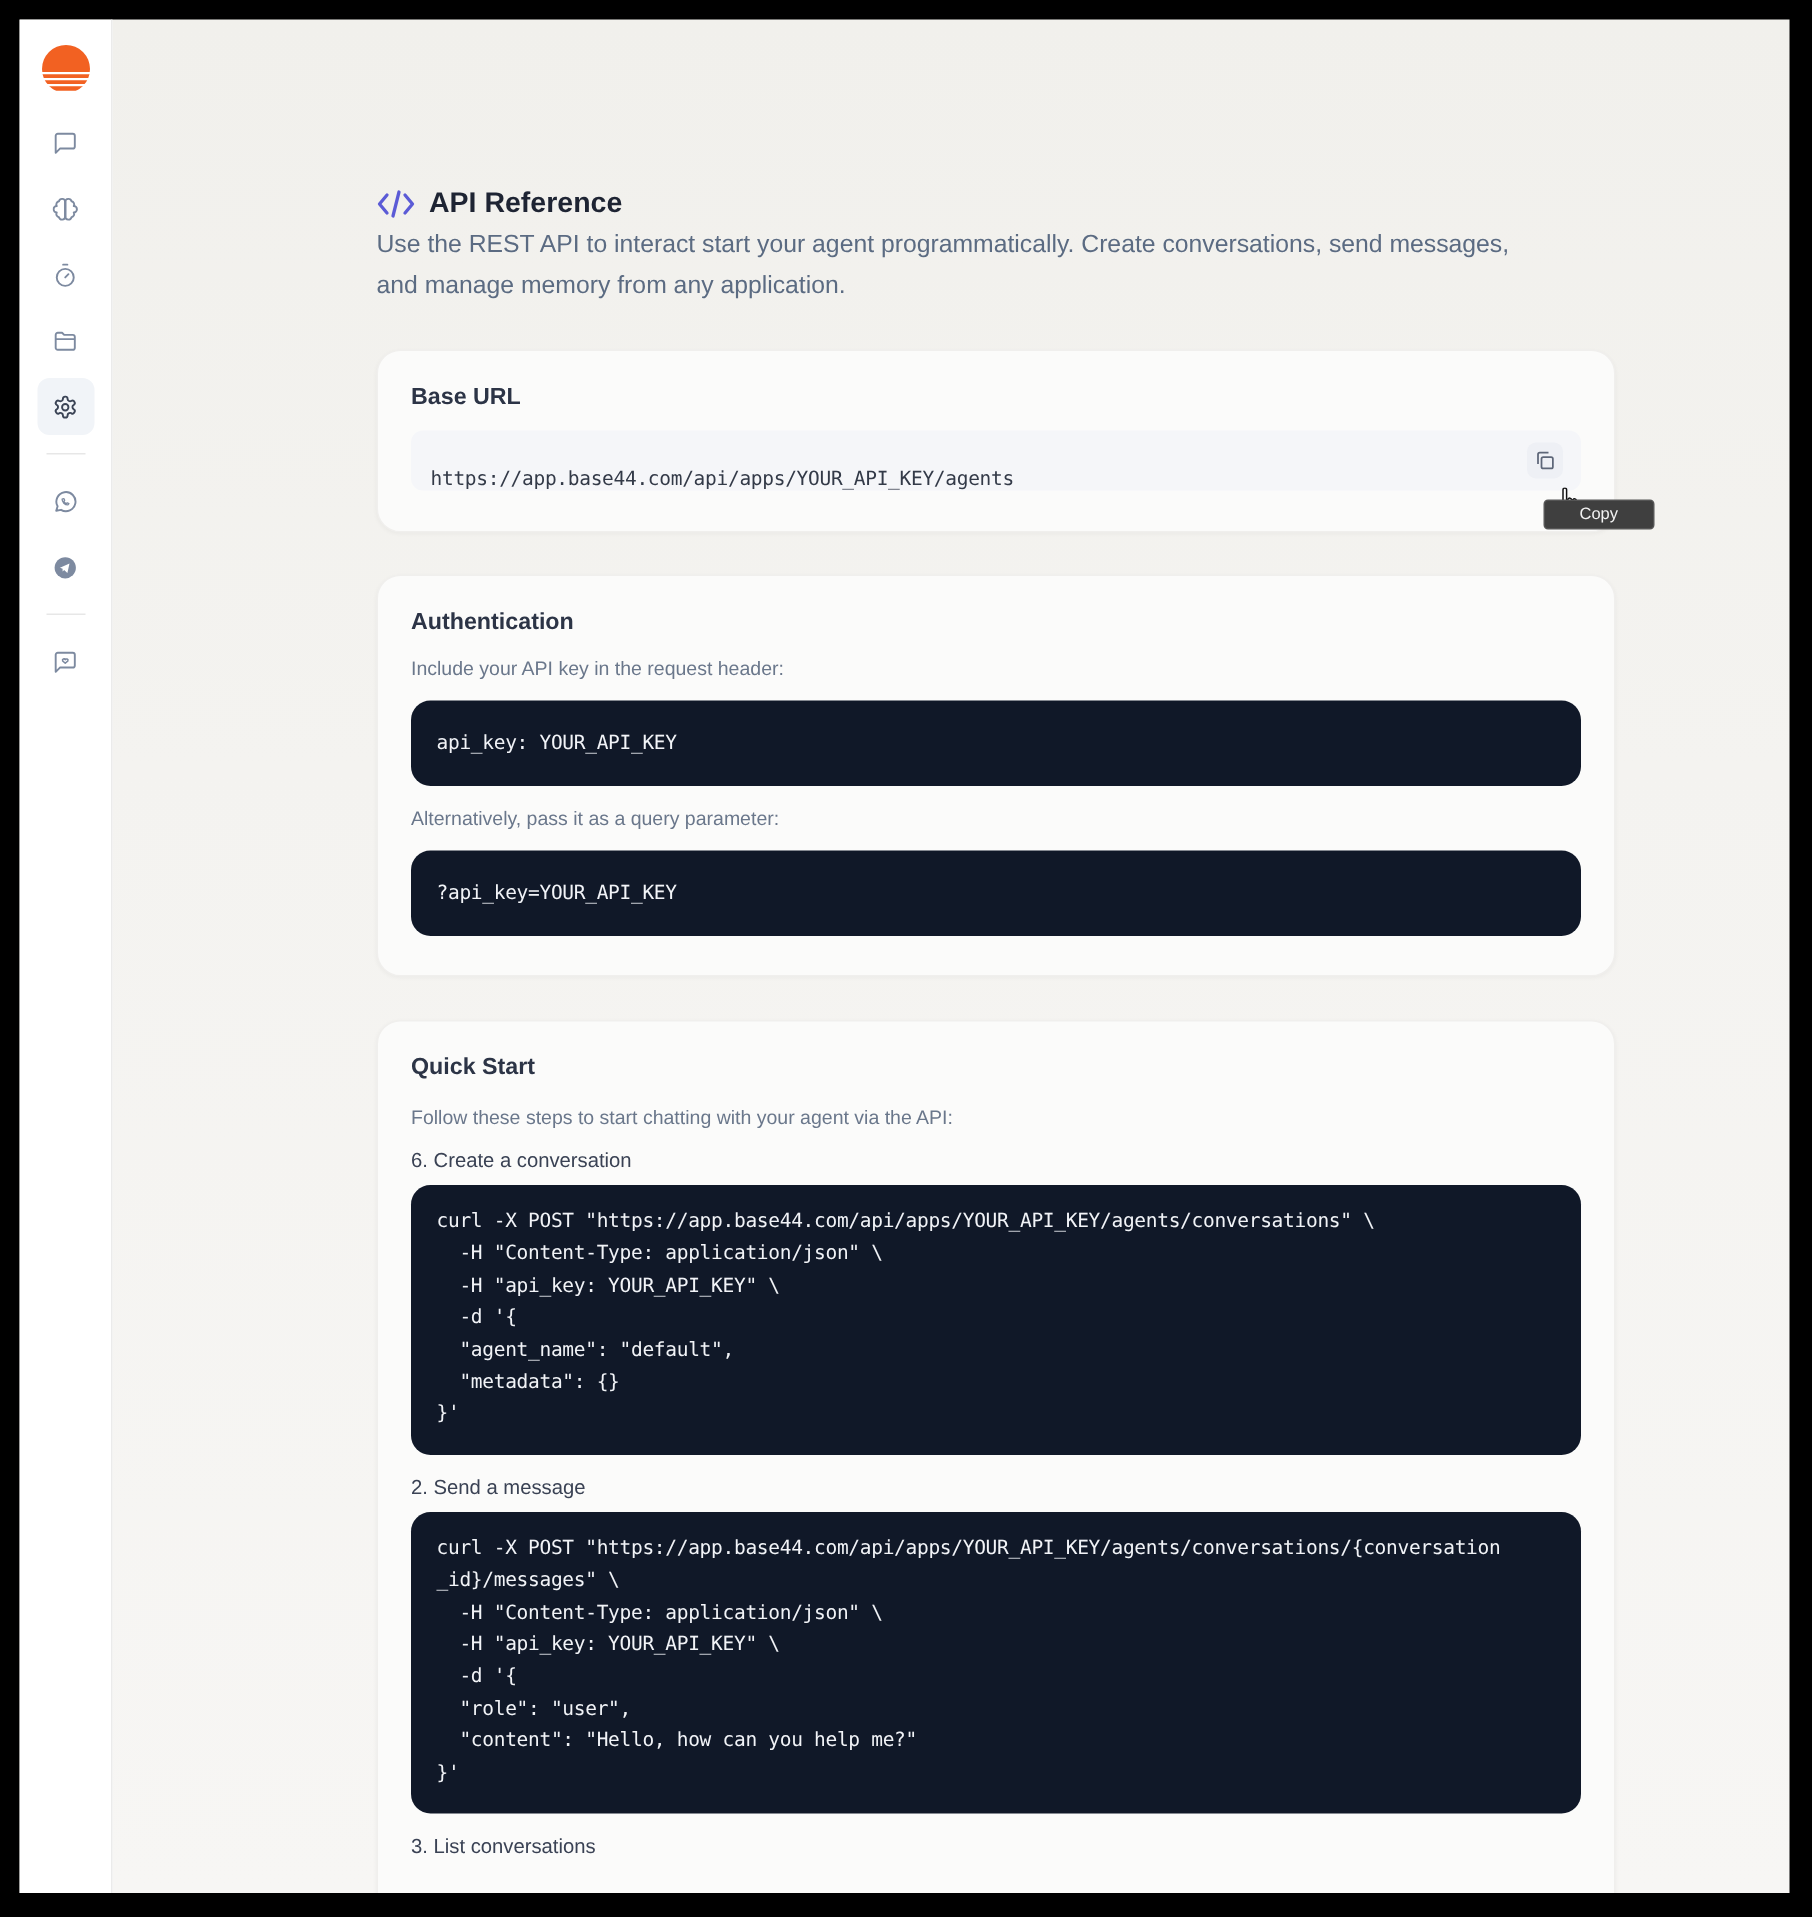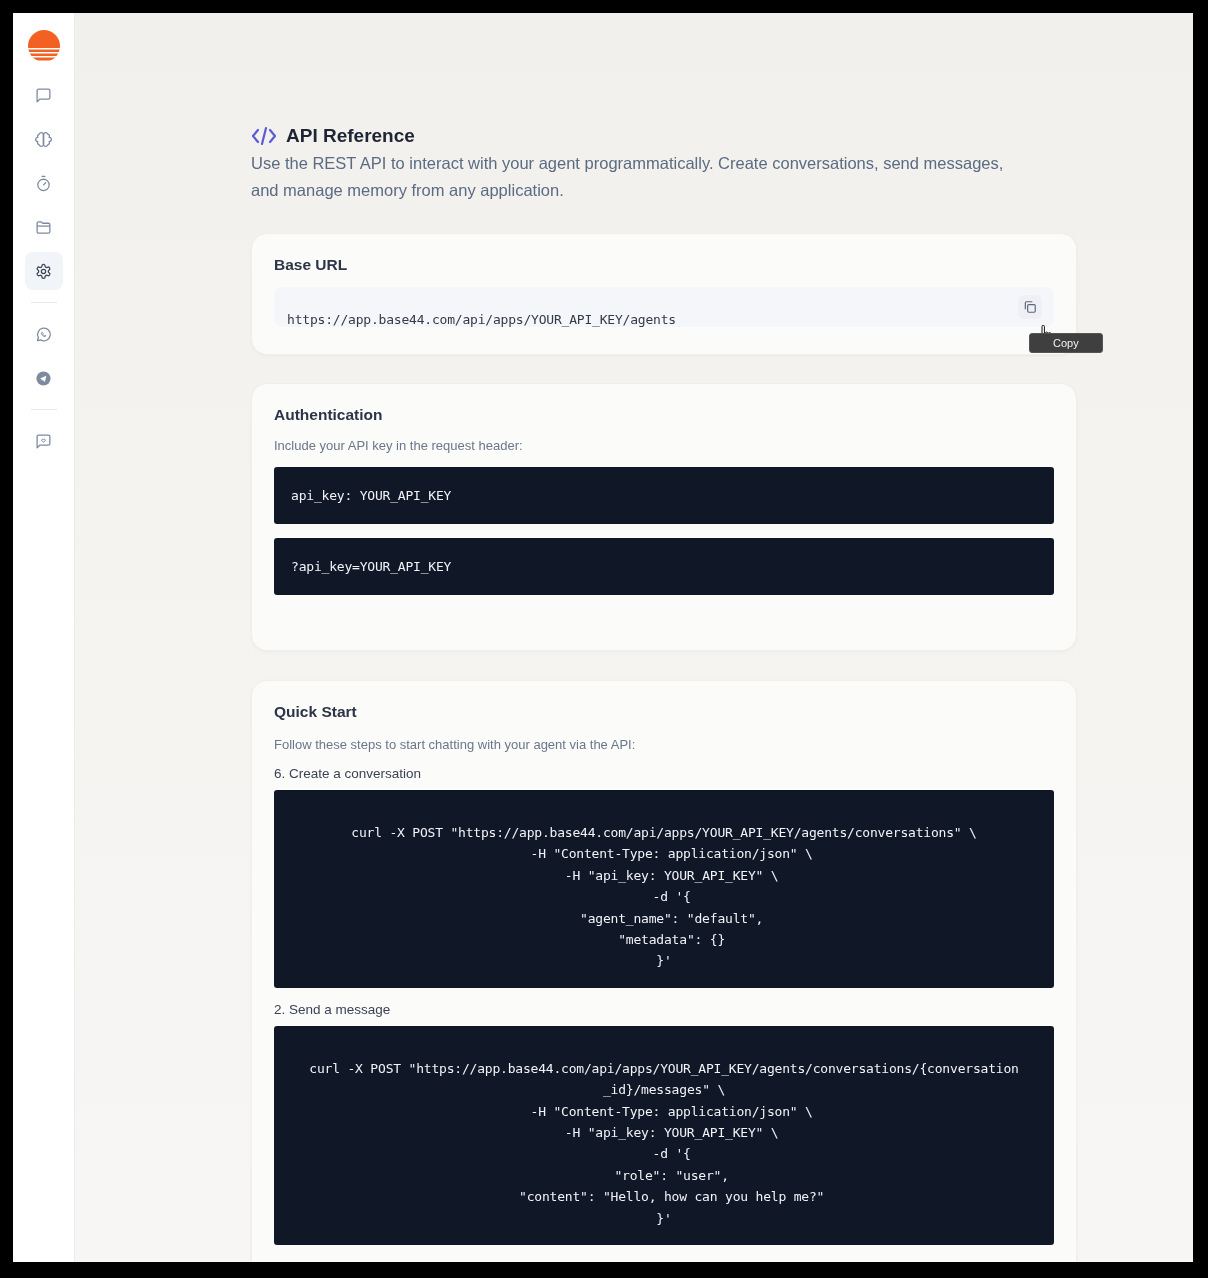--- a/index.html
+++ b/index.html
@@ -50,28 +50,28 @@
   .tooltip {
     position: absolute; left: 1016px; top: 320px;
     background: #3f3f3f; color: #f2f2f2; font-size: 11px;
     padding: 3px 23px; border-radius: 3px; border: 1px solid #555;
   }
   .cursor { position: absolute; left: 1024px; top: 312px; width: 16px; height: 20px; }
 
   .auth-card { margin-top: 28px; height: 268px; }
   .muted { font-size: 13px; color: #6a778b; }
   .code {
-    background: #101828; border-radius: 3px; color: #f1f3f7;
+    background: #101828; border-radius: 13px; color: #f1f3f7;
     font-family: "DejaVu Sans Mono", monospace; font-size: 13px;
     padding: 0 17px; white-space: pre; letter-spacing: -0.2px;
   }
   .code.single { height: 57px; display: flex; align-items: center; }
   .qs-card { margin-top: 29px; height: 620px; border-bottom-left-radius: 0; border-bottom-right-radius: 0; }
   .step-label { font-size: 13.5px; color: #3a4254; margin-top: 13px; }
-  .code.multi { margin-top: 9px; padding: 32px 17px 16px; line-height: 21.4px; text-align: center; }
+  .code.multi { margin-top: 9px; padding: 14px 17px 16px; line-height: 21.4px; }
 </style>
 </head>
 <body>
 
 <div class="frame">
 
   <nav class="sidebar">
     <svg class="logo" viewBox="0 0 32 32">
       <defs>
           <clipPath id="c">
@@ -146,41 +146,42 @@
   <main class="main">
     <div class="title-row">
       <svg viewBox="0 0 26 22" fill="none" stroke="#5b5bd6" stroke-width="2.2" stroke-linecap="round" stroke-linejoin="round">
           <polyline points="7,5 2,11 7,17"></polyline>
           <polyline points="19,5 24,11 19,17"></polyline>
           <line x1="15" y1="3" x2="11" y2="19"></line>
         </svg>
       <h1 class="page-title">API Reference</h1>
     </div>
     <p class="page-desc">
-      <span>Use the REST API to interact with your agent programmatically. Create conversations, send messages,</span><br>
+      <span>Use the REST API to interact start your agent programmatically. Create conversations, send messages,</span><br>
       <span>and manage memory from any application.</span>
     </p>
 
     <section class="card base-url-card">
       <h2>Base URL</h2>
       <div class="url-box">
         <span class="url-text">https://app.base44.com/api/apps/YOUR_API_KEY/agents</span>
         <div class="copy-btn">
           <svg width="14" height="14" viewBox="0 0 24 24" fill="none" stroke="#5d6678" stroke-width="2" stroke-linejoin="round">
               <rect x="8" y="8" width="13" height="13" rx="2"></rect>
               <path d="M4 16V5a2 2 0 0 1 2-2h10"></path>
             </svg>
         </div>
       </div>
     </section>
 
     <section class="card auth-card">
       <h2>Authentication</h2>
       <p class="muted" style="margin-top:14px">Include your API key in the request header:</p>
       <div class="code single" style="margin-top:14px">api_key: YOUR_API_KEY</div>
+      <p class="muted" style="margin-top:14px">Alternatively, pass it as a query parameter:</p>
       <div class="code single" style="margin-top:14px">?api_key=YOUR_API_KEY</div>
     </section>
 
     <section class="card qs-card">
       <h2>Quick Start</h2>
       <p class="muted" style="margin-top:16px">Follow these steps to start chatting with your agent via the API:</p>
       <p class="step-label" style="margin-top:14px">6. Create a conversation</p>
       <div class="code multi">curl -X POST "https://app.base44.com/api/apps/YOUR_API_KEY/agents/conversations" \
   -H "Content-Type: application/json" \
   -H "api_key: YOUR_API_KEY" \

